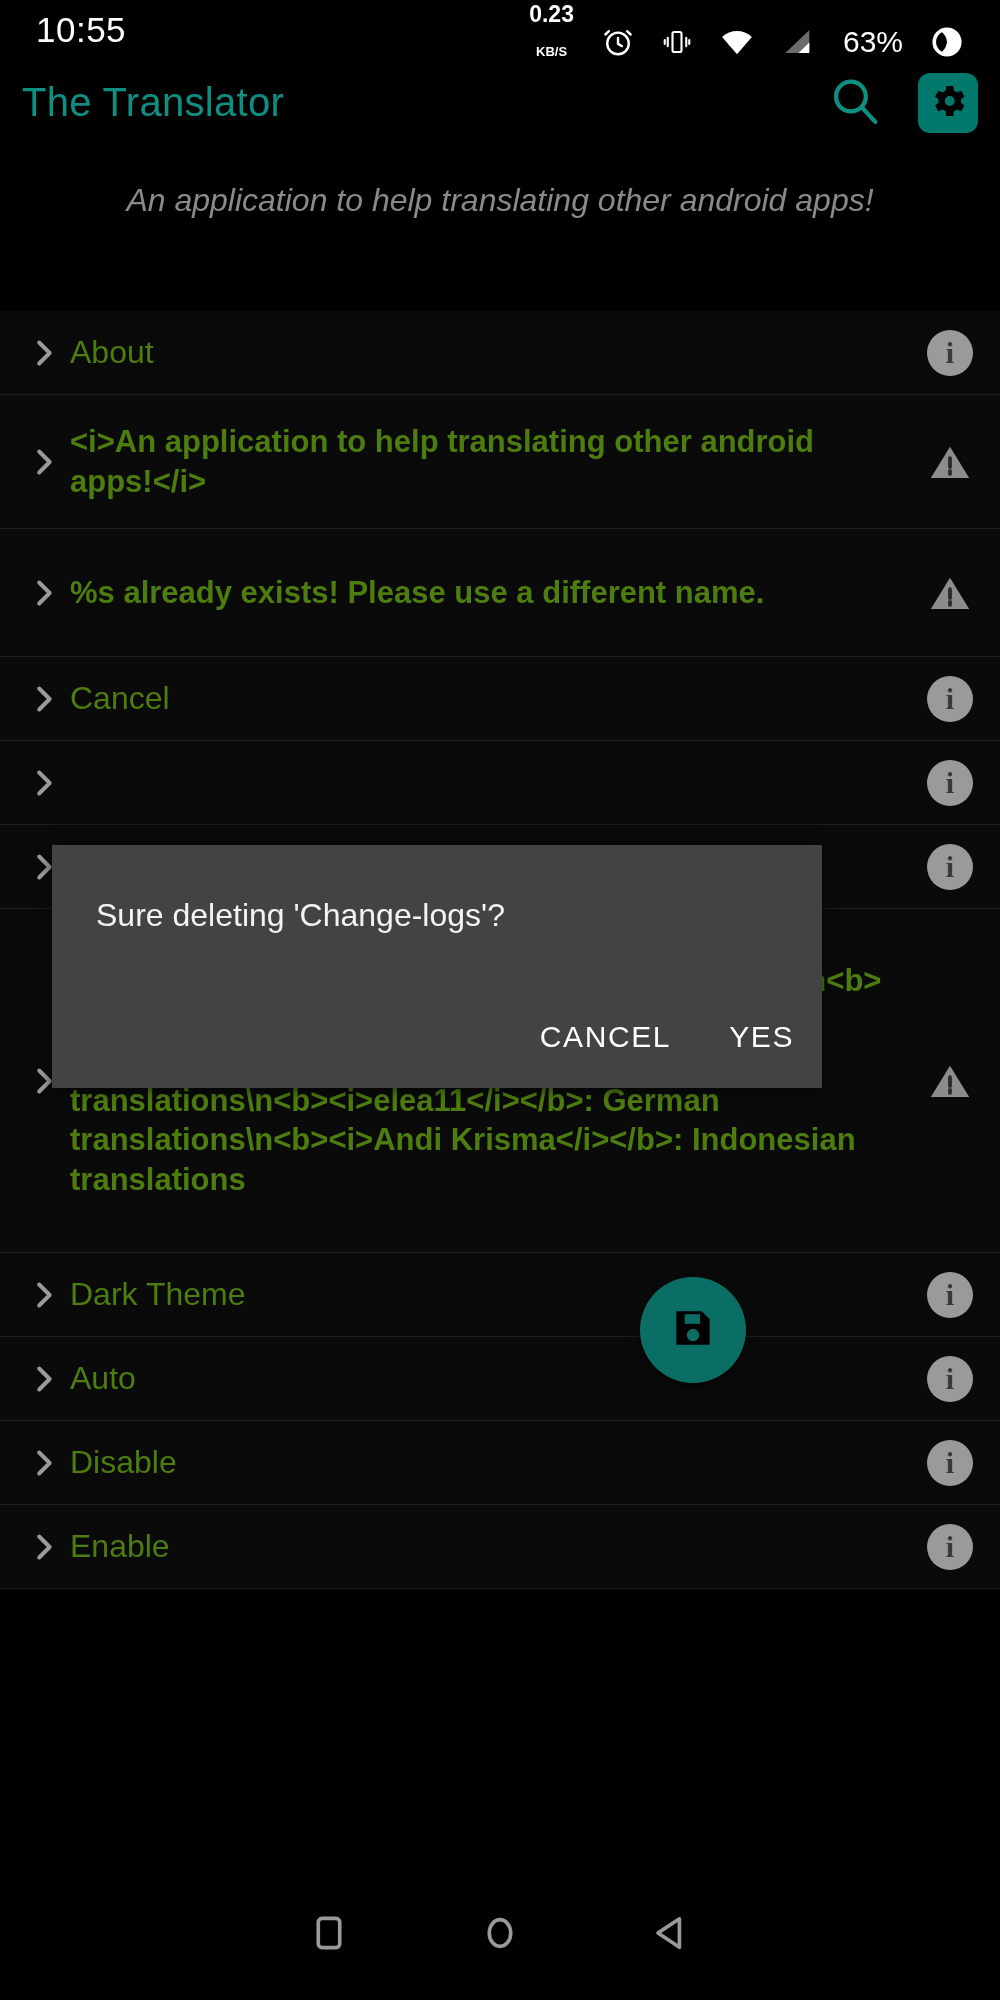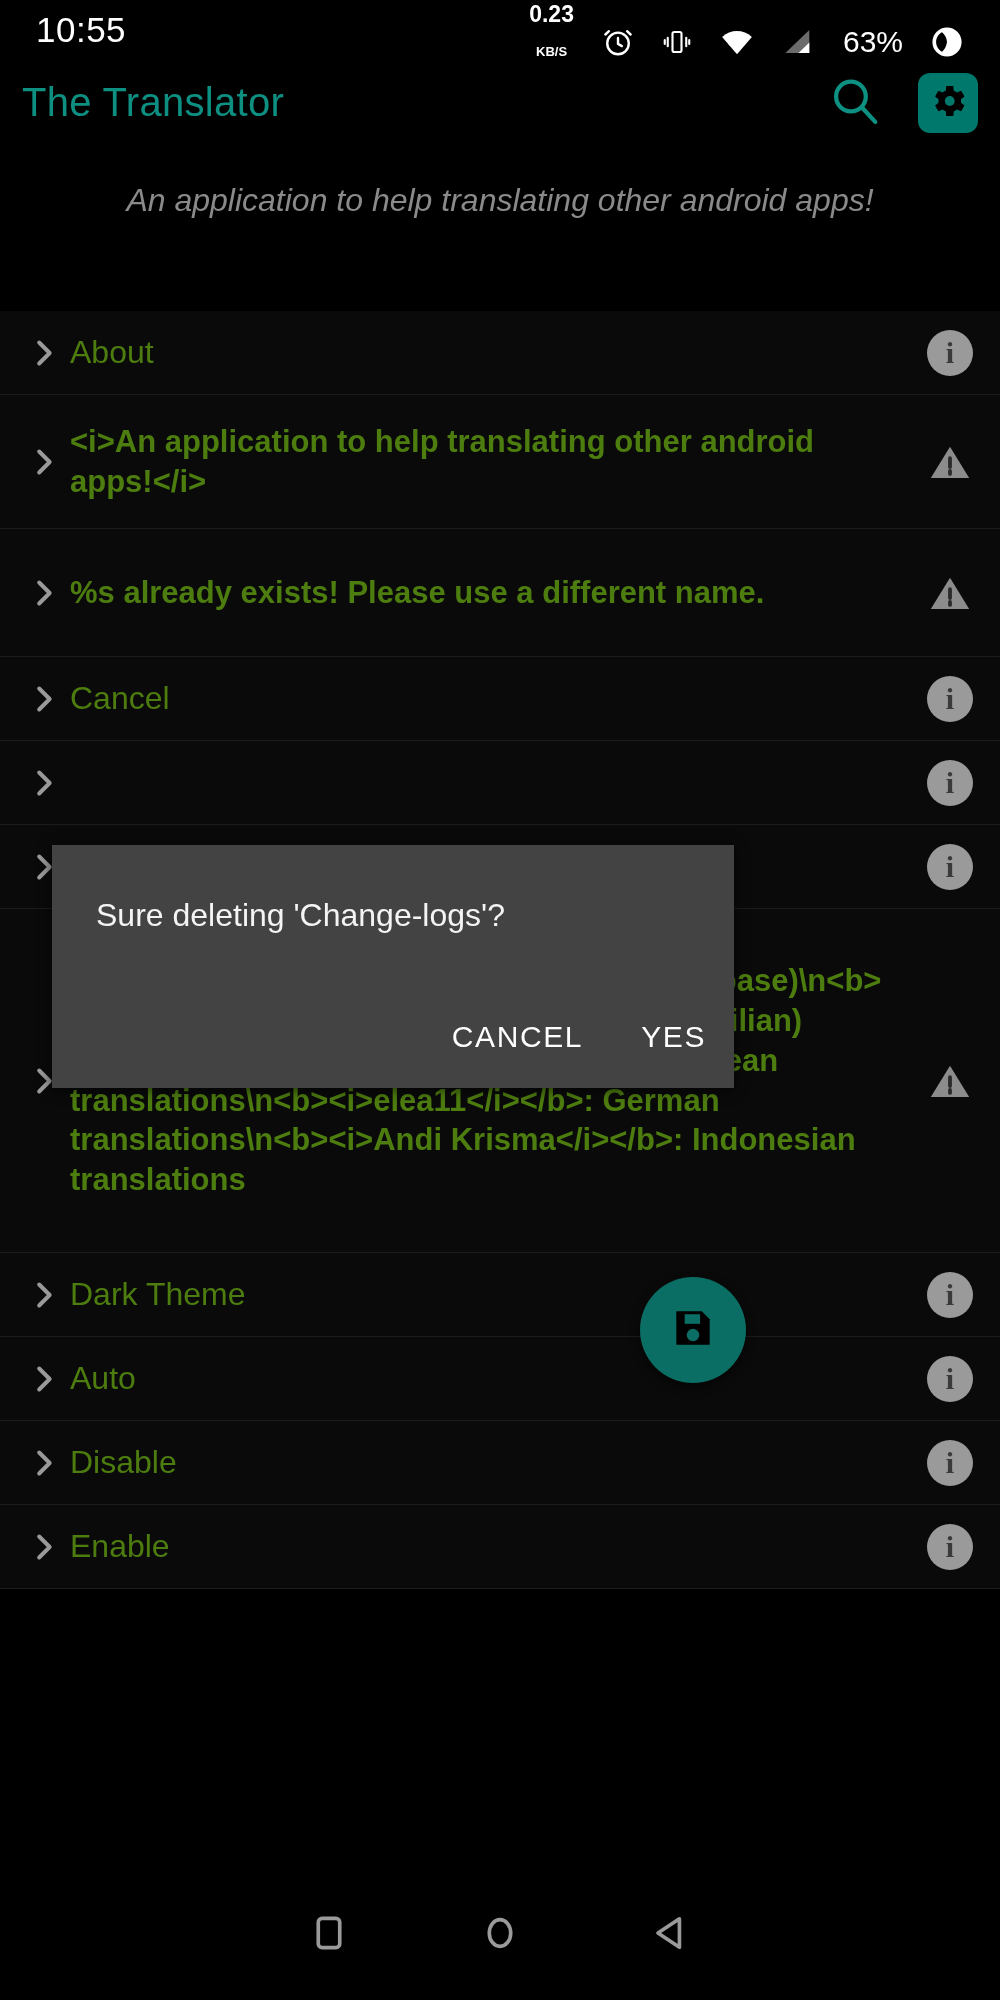--- a/index.html
+++ b/index.html
@@ -105,21 +105,21 @@
     background: #9a9a9a;
     display: flex; align-items: center; justify-content: center;
     color: #3a3a3a; font-size: 30px; font-weight: bold;
     font-family: "Liberation Serif", serif;
   }
 
   
   .dialog {
     position: absolute;
     left: 52px; top: 845px;
-    width: 682px; height: 243px;
+    width: 770px; height: 243px;
     background: #434343;
     box-shadow: 0 2px 12px rgba(0,0,0,.6);
     z-index: 40;
   }
   .dialog-msg {
     color: #f4f4f4;
     font-size: 32px;
     padding: 52px 44px 0 44px;
   }
   .dialog-actions {

